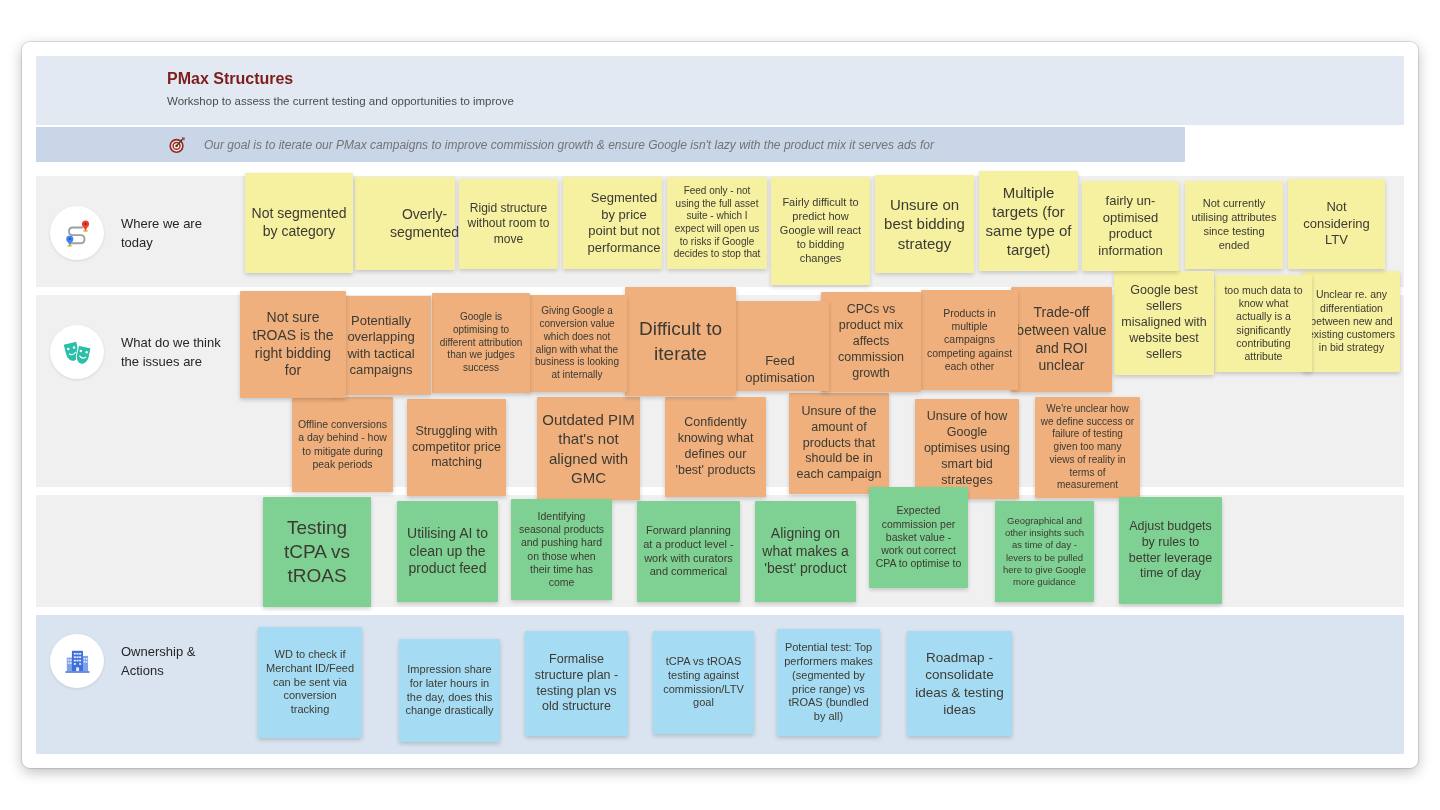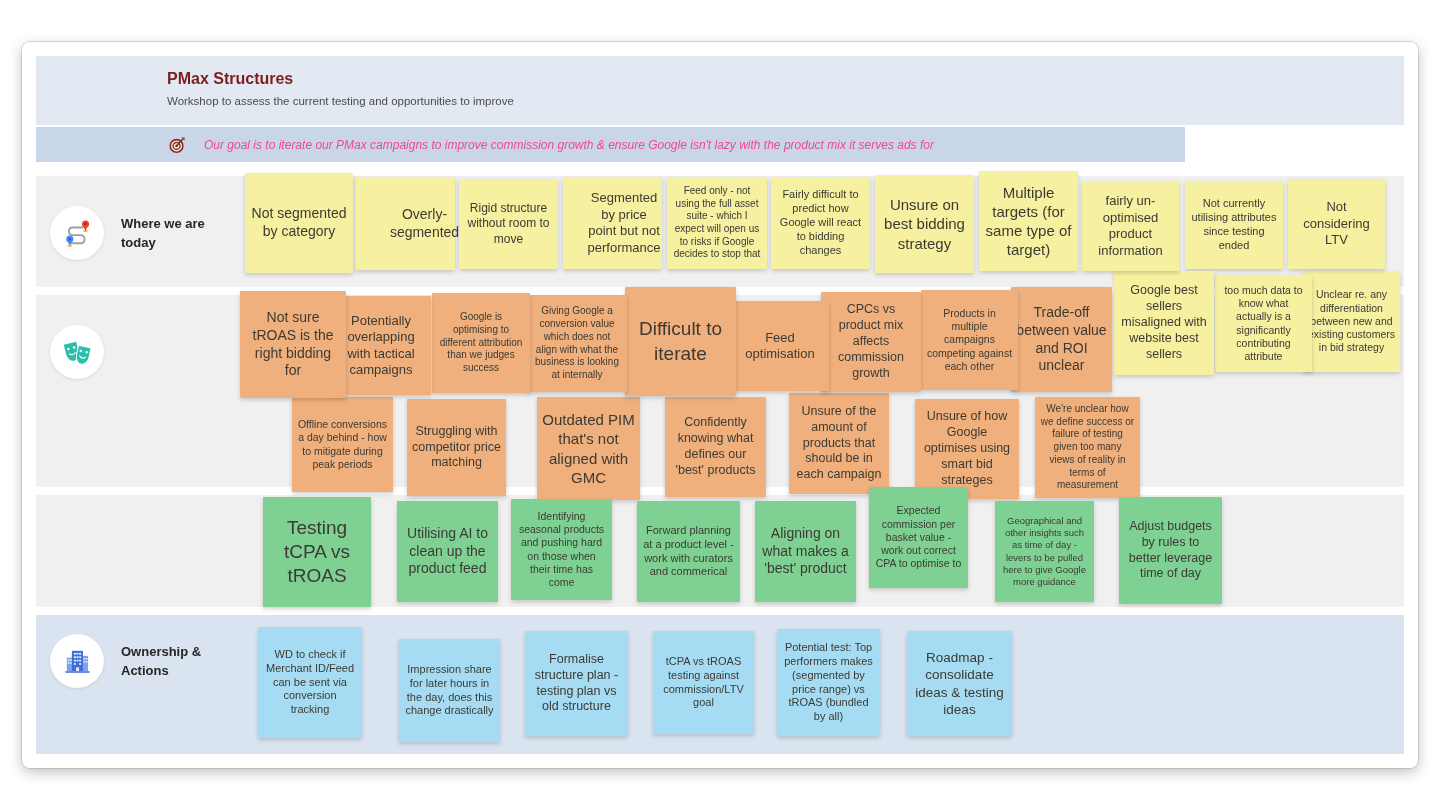--- a/index.html
+++ b/index.html
@@ -11,25 +11,25 @@
   .band-header{left:36px;top:56px;width:1368px;height:69px;background:#e2e9f2;}
   .band-goal{left:36px;top:127px;width:1149px;height:35px;background:#c9d6e8;
              display:flex;align-items:center;}
   .band-row1{left:36px;top:176px;width:1368px;height:111px;background:#f0f0f1;}
   .band-row2{left:36px;top:295px;width:1368px;height:192px;background:#f0f0f1;}
   .band-row3{left:36px;top:495px;width:1368px;height:112px;background:#f0f0f1;}
   .band-row4{left:36px;top:615px;width:1368px;height:139px;background:#dae4f0;}
   .hd-title{position:absolute;left:167px;top:70px;font-size:16px;font-weight:bold;color:#7f1d1d;}
   .hd-sub{position:absolute;left:167px;top:95px;font-size:11.5px;color:#4c4c4c;}
   .goal-icon{position:absolute;left:168px;top:136px;}
-  .goal-text{position:absolute;left:204px;top:138px;font-size:12px;font-style:italic;color:#ec4899;}
+  .goal-text{position:absolute;left:204px;top:138px;font-size:12px;font-style:italic;color:#737373;}
   .row-label{position:absolute;left:50px;display:flex;align-items:center;gap:17px;z-index:5;}
   .icon-circle{width:54px;height:54px;border-radius:50%;background:#fff;flex:0 0 auto;
                box-shadow:0 1px 3px rgba(0,0,0,.10);display:flex;align-items:center;justify-content:center;}
-  .row-label .ltxt{font-weight:bold;font-size:13px;color:#262626;line-height:1.5;}
+  .row-label .ltxt{font-weight:normal;font-size:13px;color:#262626;line-height:1.5;}
   .sticky{position:absolute;display:flex;align-items:center;justify-content:center;text-align:center;
           padding:5px;box-sizing:border-box;color:#3c3a33;line-height:1.27;border-radius:1px;
           box-shadow:0 2px 4px rgba(0,0,0,.18);}
 </style>
 </head>
 <body>
 
 <div class="stage">
   <div class="card"></div>
 
@@ -81,20 +81,21 @@
           <path d="M10.5 21.5 Q14 24.8 17.5 21.5" stroke="#fff" stroke-width="1.5" fill="none" stroke-linecap="round"></path>
         </g>
         <g transform="rotate(12 27 24)">
           <path d="M19.5 13.5 H34.5 V25 A7.5 9.5 0 0 1 19.5 25 Z" fill="#2abfa9" stroke="#fff" stroke-width="1.2"></path>
           <circle cx="23.5" cy="19.5" r="1.5" fill="#fff"></circle>
           <circle cx="30.5" cy="19.5" r="1.5" fill="#fff"></circle>
           <path d="M23.5 25.5 Q27 28.8 30.5 25.5" stroke="#fff" stroke-width="1.5" fill="none" stroke-linecap="round"></path>
         </g>
       </svg>
     </div>
+    <div class="ltxt" style="width:120px;">What do we think the issues are</div>
   </div>
 
 
   <div class="row-label" style="top:631px;height:60px;">
     <div class="icon-circle">
       <svg width="34" height="34" viewBox="0 0 40 40">
         <rect x="8" y="16" width="6.5" height="16" fill="#7fa3e8"></rect>
         <rect x="26.5" y="14" width="6.5" height="18" fill="#7fa3e8"></rect>
         <rect x="14" y="8" width="13" height="24" fill="#3e6fd9"></rect>
         <g fill="#e8f0ff">
@@ -134,21 +135,21 @@
       </div>
       <div class="sticky" style="left: 459px; top: 179px; width: 99px; height: 90px; font-size: 12px; background: rgb(246, 240, 161); z-index: 58;">
         <span>Rigid structure without room to move</span>
       </div>
       <div class="sticky" style="left: 563px; top: 177px; width: 99px; height: 92px; font-size: 13px; background: rgb(246, 240, 161); z-index: 57; padding-left: 28px;">
         <span>Segmented by price point but not performance</span>
       </div>
       <div class="sticky" style="left: 667px; top: 177px; width: 100px; height: 92px; font-size: 10px; background: rgb(246, 240, 161); z-index: 56;">
         <span>Feed only - not using the full asset suite - which I expect will open us to risks if Google decides to stop that</span>
       </div>
-      <div class="sticky" style="left: 771px; top: 177px; width: 99px; height: 92px; font-size: 11px; background: rgb(246, 240, 161); z-index: 55;">
+      <div class="sticky" style="left: 771px; top: 177px; width: 99px; height: 108px; font-size: 11px; background: rgb(246, 240, 161); z-index: 55;">
         <span>Fairly difficult to predict how Google will react to bidding changes</span>
       </div>
       <div class="sticky" style="left: 875px; top: 175px; width: 99px; height: 98px; font-size: 15px; background: rgb(246, 240, 161); z-index: 54;">
         <span>Unsure on best bidding strategy</span>
       </div>
       <div class="sticky" style="left: 979px; top: 171px; width: 99px; height: 100px; font-size: 15px; background: rgb(246, 240, 161); z-index: 53;">
         <span>Multiple targets (for same type of target)</span>
       </div>
       <div class="sticky" style="left: 1082px; top: 181px; width: 97px; height: 90px; font-size: 13px; background: rgb(246, 240, 161); z-index: 52;">
         <span>fairly un-optimised product information</span>
@@ -167,21 +168,21 @@
       </div>
       <div class="sticky" style="left: 432px; top: 293px; width: 98px; height: 100px; font-size: 10px; background: rgb(239, 176, 125); z-index: 58;">
         <span>Google is optimising to different attribution than we judges success</span>
       </div>
       <div class="sticky" style="left: 527px; top: 295px; width: 100px; height: 97px; font-size: 10px; background: rgb(239, 176, 125); z-index: 57;">
         <span>Giving Google a conversion value which does not align with what the business is looking at internally</span>
       </div>
       <div class="sticky" style="left: 625px; top: 287px; width: 111px; height: 109px; font-size: 19px; background: rgb(239, 176, 125); z-index: 56;">
         <span>Difficult to iterate</span>
       </div>
-      <div class="sticky" style="left: 731px; top: 301px; width: 98px; height: 90px; font-size: 13px; background: rgb(239, 176, 125); z-index: 55;">
+      <div class="sticky" style="left: 731px; top: 301px; width: 98px; height: 90px; font-size: 13px; background: rgb(239, 176, 125); z-index: 55; align-items: flex-end;">
         <span>Feed optimisation</span>
       </div>
       <div class="sticky" style="left: 821px; top: 292px; width: 100px; height: 100px; font-size: 12.5px; background: rgb(239, 176, 125); z-index: 54;">
         <span>CPCs vs product mix affects commission growth</span>
       </div>
       <div class="sticky" style="left: 921px; top: 290px; width: 97px; height: 100px; font-size: 10.5px; background: rgb(239, 176, 125); z-index: 53;">
         <span>Products in multiple campaigns competing against each other</span>
       </div>
       <div class="sticky" style="left: 1011px; top: 287px; width: 101px; height: 105px; font-size: 14px; background: rgb(239, 176, 125); z-index: 52;">
         <span>Trade-off between value and ROI unclear</span>

